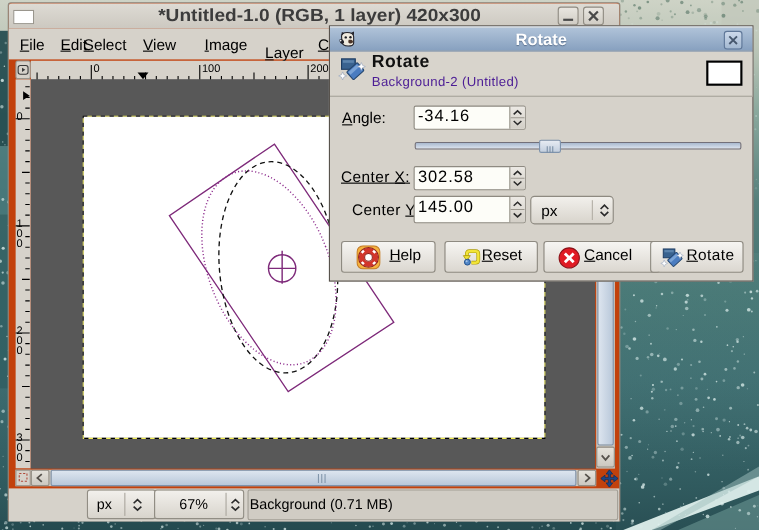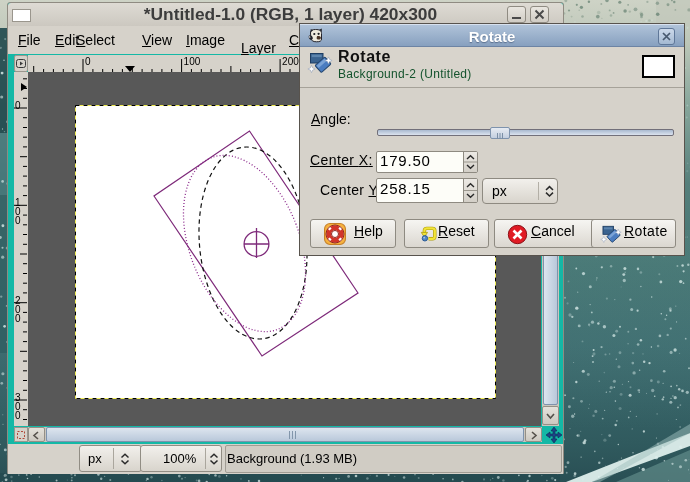--- a/index.html
+++ b/index.html
@@ -618,40 +618,40 @@
         <circle cx="601.9" cy="18.3" r="0.64" opacity="0.28"></circle>
         <circle cx="657.6" cy="29.1" r="0.98" opacity="0.69"></circle>
         <circle cx="619.8" cy="2.3" r="1.57" opacity="0.66"></circle>
         <circle cx="689.0" cy="9.9" r="1.68" opacity="0.42"></circle>
         <circle cx="598.7" cy="12.6" r="1.74" opacity="0.21"></circle>
         <circle cx="597.8" cy="16.6" r="1.85" opacity="0.60"></circle>
         <circle cx="569.0" cy="10.5" r="1.10" opacity="0.59"></circle>
       </g>
 </svg>
 
-<div class="abs" style="left:7px;top:2px;width:557px;height:472px;background:#14b8a6;border:1px solid #8f8b82;border-radius:3px 3px 0 0;box-sizing:border-box;">
+<div class="abs" style="left:7px;top:2px;width:557px;height:472px;background:#c2410c;border:1px solid #8f8b82;border-radius:3px 3px 0 0;box-sizing:border-box;">
 
   <div class="abs" style="left:0;top:0;width:555px;height:23px;background:linear-gradient(#dedbd4,#ccc8c0);border-bottom:1px solid #aba79e;border-radius:3px 3px 0 0;">
     <div class="abs" style="left:4px;top:6px;width:17px;height:11px;background:#fff;border:1px solid #9a968d;"></div>
     <div class="abs" style="left:0;top:3px;width:565px;text-align:center;font-size:16px;font-weight:bold;color:#3c3c3c;transform:scaleX(1.085);transform-origin:283px 0;">*Untitled-1.0 (RGB, 1 layer) 420x300</div>
     <div class="abs" style="left:499px;top:3px;width:19px;height:17px;background:linear-gradient(#e9e6e0,#d0ccc4);border:1px solid #8f8b82;border-radius:3px;box-sizing:border-box;">
           <div class="abs" style="left:4px;top:10px;width:9px;height:2px;background:#4a4a4a;"></div>
         </div>
     <div class="abs" style="left:522px;top:3px;width:19px;height:17px;background:linear-gradient(#e9e6e0,#d0ccc4);border:1px solid #8f8b82;border-radius:3px;box-sizing:border-box;">
       <svg width="17" height="15">
             <path d="M4.5 3.5 L12.5 11.5 M12.5 3.5 L4.5 11.5" stroke="#4a4a4a" stroke-width="2"></path>
           </svg>
     </div>
   </div>
 
   <div class="abs" style="left:0;top:23px;width:555px;height:28px;background:#d6d2ca;font-size:14px;color:#000;">
     <span class="abs" style="left:10px;top:6px"><u>F</u>ile</span>
     <span class="abs" style="left:47px;top:6px"><u>E</u>dit</span>
     <span class="abs" style="left:68px;top:6px"><u>S</u>elect</span>
-    <span class="abs" style="left:134px;top:6px"><u>V</u>iew</span>
+    <span class="abs" style="left:122px;top:6px"><u>V</u>iew</span>
     <span class="abs" style="left:178px;top:6px"><u>I</u>mage</span>
     <span class="abs" style="left:233px;top:14px"><u>L</u>ayer</span>
     <span class="abs" style="left:281px;top:6px"><u>C</u>olors</span>
   </div>
 
   <div class="abs" style="left:6px;top:52px;width:14px;height:17px;background:#d6d2ca;border:1px solid #9a968d;border-radius:2px;box-sizing:border-box;">
     <svg width="12" height="15">
           <rect x="1.5" y="3.5" width="9" height="8" rx="2" fill="none" stroke="#3a3a3a"></rect>
           <path d="M5 5.5 L8 7.5 L5 9.5 Z" fill="#3a3a3a"></path>
         </svg>
@@ -840,28 +840,28 @@
 
   <div class="abs" style="left:0;top:441px;width:555px;height:30px;background:#d6d2ca;font-size:13px;color:#000;">
     <div class="abs" style="left:71px;top:1px;width:63px;height:27px;background:linear-gradient(#f2f0ec,#d8d4cc);border:1px solid #918d84;border-radius:3px;box-sizing:border-box;">
       <span class="abs" style="left:8px;top:5px;">px</span>
       <div class="abs" style="left:33px;top:2px;width:1px;height:21px;background:#aaa69d;"></div>
       <svg class="abs" style="left:38px;top:5px;" width="14" height="16">
             <path d="M3.5 6.5 L7 3.2 L10.5 6.5 M3.5 9.5 L7 12.8 L10.5 9.5" fill="none" stroke="#2a2a2a" stroke-width="1.5"></path>
           </svg>
     </div>
     <div class="abs" style="left:132px;top:1px;width:82px;height:27px;background:linear-gradient(#f2f0ec,#d8d4cc);border:1px solid #918d84;border-radius:3px;box-sizing:border-box;">
-      <span class="abs" style="left:22px;top:5px;">100%</span>
+      <span class="abs" style="left:22px;top:5px;">67%</span>
       <div class="abs" style="left:64px;top:2px;width:1px;height:21px;background:#aaa69d;"></div>
       <svg class="abs" style="left:66px;top:5px;" width="14" height="16">
             <path d="M3.5 6.5 L7 3.2 L10.5 6.5 M3.5 9.5 L7 12.8 L10.5 9.5" fill="none" stroke="#2a2a2a" stroke-width="1.5"></path>
           </svg>
     </div>
     <div class="abs" style="left:217px;top:1px;width:337px;height:28px;background:#d0ccc4;border:1px solid #a19d94;border-radius:2px;box-sizing:border-box;">
-      <span class="abs" style="left:1px;top:5px;">Background (1.93 MB)</span>
+      <span class="abs" style="left:1px;top:5px;">Background (0.71 MB)</span>
     </div>
   </div>
 </div>
 
 <div class="abs" style="left:299px;top:23px;width:386px;height:233px;background:#d6d2ca;border:1px solid #58534d;box-sizing:border-box;">
 
   <div class="abs" style="left:0;top:0;width:384px;height:23px;background:linear-gradient(#b0c3d9,#87a0bf);border-bottom:1px solid #6d84a4;border-top:1px solid #d7e1ee;box-sizing:border-box;">
 
     <svg class="abs" style="left:8px;top:3px;" width="16" height="15" viewBox="0 0 16 15">
       <path d="M2.5 5 C2.5 2.5 4 1.5 7.5 1.5 C11.5 1.5 13.5 2.5 13.5 5.5 L13.5 11 C13.5 13 12 13.8 8.5 13.8 C5 13.8 3 12.5 2.8 10 Z" fill="#efeade" stroke="#23232b" stroke-width="1"></path>
@@ -884,49 +884,58 @@
   <div class="abs" style="left:0;top:23px;width:384px;height:40px;background:#d8d4cc;border-bottom:1px solid #a6a299;">
     <svg class="abs" style="left:7px;top:3px;" width="26" height="24" viewBox="0 0 26 24">
       <rect x="3.5" y="3.5" width="12.5" height="9.5" fill="#39628f" stroke="#1d3c62" stroke-width="1"></rect>
       <rect x="4.7" y="4.7" width="10" height="2.4" fill="#5c84ad"></rect>
       <rect x="9.5" y="10" width="13" height="9.5" rx="1" transform="rotate(-42 16 14.7)" fill="#4a7cc0" stroke="#24466e" stroke-width="1"></rect>
       <rect x="10.6" y="11.2" width="10.5" height="3" transform="rotate(-42 16 14.7)" fill="#7aa3d6"></rect>
       <path d="M4.5 15.4 L5.6 17.9 L8.1 19 L5.6 20.1 L4.5 22.6 L3.4 20.1 L0.9 19 L3.4 17.9 Z" fill="#fff" stroke="#8899b5" stroke-width="0.5"></path>
       <path d="M21.5 6.9 L22.6 9.4 L25.1 10.5 L22.6 11.6 L21.5 14.1 L20.4 11.6 L17.9 10.5 L20.4 9.4 Z" fill="#fff" stroke="#8899b5" stroke-width="0.5"></path>
     </svg>
     <div class="abs" style="left:38px;top:1px;font-size:16px;font-weight:bold;color:#111;letter-spacing:0.5px;">Rotate</div>
-    <div class="abs" style="left:38px;top:20px;font-size:12px;color:#14532d;letter-spacing:0.3px;">Background-2 (Untitled)</div>
+    <div class="abs" style="left:38px;top:20px;font-size:12px;color:#4c1d95;letter-spacing:0.3px;">Background-2 (Untitled)</div>
     <div class="abs" style="left:342px;top:8px;width:33px;height:23px;background:#fff;border:2px solid #000;box-sizing:border-box;"></div>
   </div>
 
   <div class="abs" style="left:0;top:63px;width:384px;height:168px;font-size:14px;color:#000;">
 
-    <span class="abs" style="left:11px;top:24px;"><u>A</u>ngle:</span>
-
-    <div class="abs" style="left:77px;top:42px;width:297px;height:7px;background:linear-gradient(#a9b9cf,#dbe3ee);border:1px solid #72707a;border-radius:2px;box-sizing:border-box;"></div>
-    <div class="abs" style="left:190px;top:40px;width:20px;height:12px;background:linear-gradient(#e6ebf2,#c3cfdf);border:1px solid #7e93ad;border-radius:2px;box-sizing:border-box;">
-      <svg width="18" height="10">
-            <path d="M6.5 2v6 M9 2v6 M11.5 2v6" stroke="#7b8fa6" stroke-width="1"></path>
-          </svg>
-    </div>
-
-    <span class="abs" style="left:10px;top:65px;letter-spacing:0.4px;text-decoration:underline;">Center <u>X</u>:</span>
-    <div class="abs" style="left:76px;top:64px;width:102px;height:22px;background:#fdfdf8;border:1px solid #8e8a81;border-radius:2px;box-sizing:border-box;">
-      <span class="abs" style="left:3px;top:0px;font-size:15px;letter-spacing:0.8px;">179.50</span>
+    <span class="abs" style="left:11px;top:12px;"><u>A</u>ngle:</span>
+    <div class="abs" style="left:76px;top:9px;width:102px;height:22px;background:#fdfdf8;border:1px solid #8e8a81;border-radius:2px;box-sizing:border-box;">
+      <span class="abs" style="left:3px;top:0px;font-size:15px;letter-spacing:0.8px;">-34.16</span>
       <div class="abs" style="left:86px;top:0px;width:14px;height:20px;background:linear-gradient(#ece9e4,#d3cfc7);border-left:1px solid #8e8a81;box-sizing:border-box;">
         <svg width="13" height="20">
               <path d="M3 7 L6.5 3.8 L10 7 M3 13 L6.5 16.2 L10 13" fill="none" stroke="#2a2a2a" stroke-width="1.4"></path>
               <path d="M0 10 h13" stroke="#9b978e" stroke-width="1"></path>
             </svg>
       </div>
     </div>
 
+    <div class="abs" style="left:77px;top:42px;width:297px;height:7px;background:linear-gradient(#a9b9cf,#dbe3ee);border:1px solid #72707a;border-radius:2px;box-sizing:border-box;"></div>
+    <div class="abs" style="left:190px;top:40px;width:20px;height:12px;background:linear-gradient(#e6ebf2,#c3cfdf);border:1px solid #7e93ad;border-radius:2px;box-sizing:border-box;">
+      <svg width="18" height="10">
+            <path d="M6.5 2v6 M9 2v6 M11.5 2v6" stroke="#7b8fa6" stroke-width="1"></path>
+          </svg>
+    </div>
+
+    <span class="abs" style="left:10px;top:65px;letter-spacing:0.4px;text-decoration:underline;">Center <u>X</u>:</span>
+    <div class="abs" style="left:76px;top:64px;width:102px;height:22px;background:#fdfdf8;border:1px solid #8e8a81;border-radius:2px;box-sizing:border-box;">
+      <span class="abs" style="left:3px;top:0px;font-size:15px;letter-spacing:0.8px;">302.58</span>
+      <div class="abs" style="left:86px;top:0px;width:14px;height:20px;background:linear-gradient(#ece9e4,#d3cfc7);border-left:1px solid #8e8a81;box-sizing:border-box;">
+        <svg width="13" height="20">
+              <path d="M3 7 L6.5 3.8 L10 7 M3 13 L6.5 16.2 L10 13" fill="none" stroke="#2a2a2a" stroke-width="1.4"></path>
+              <path d="M0 10 h13" stroke="#9b978e" stroke-width="1"></path>
+            </svg>
+      </div>
+    </div>
+
     <span class="abs" style="left:20px;top:95px;letter-spacing:0.4px;">Center <u>Y</u>:</span>
     <div class="abs" style="left:76px;top:91px;width:102px;height:25px;background:#fdfdf8;border:1px solid #8e8a81;border-radius:2px;box-sizing:border-box;">
-      <span class="abs" style="left:3px;top:1px;font-size:15px;letter-spacing:0.8px;">258.15</span>
+      <span class="abs" style="left:3px;top:1px;font-size:15px;letter-spacing:0.8px;">145.00</span>
       <div class="abs" style="left:86px;top:0px;width:14px;height:23px;background:linear-gradient(#ece9e4,#d3cfc7);border-left:1px solid #8e8a81;box-sizing:border-box;">
         <svg width="13" height="23">
               <path d="M3 8 L6.5 4.8 L10 8 M3 15 L6.5 18.2 L10 15" fill="none" stroke="#2a2a2a" stroke-width="1.4"></path>
               <path d="M0 11.5 h13" stroke="#9b978e" stroke-width="1"></path>
             </svg>
       </div>
     </div>
 
     <div class="abs" style="left:182px;top:91px;width:76px;height:26px;background:linear-gradient(#f2f0ec,#d8d4cc);border:1px solid #8e8a81;border-radius:4px;box-sizing:border-box;">
       <span class="abs" style="left:9px;top:4px;">px</span>

